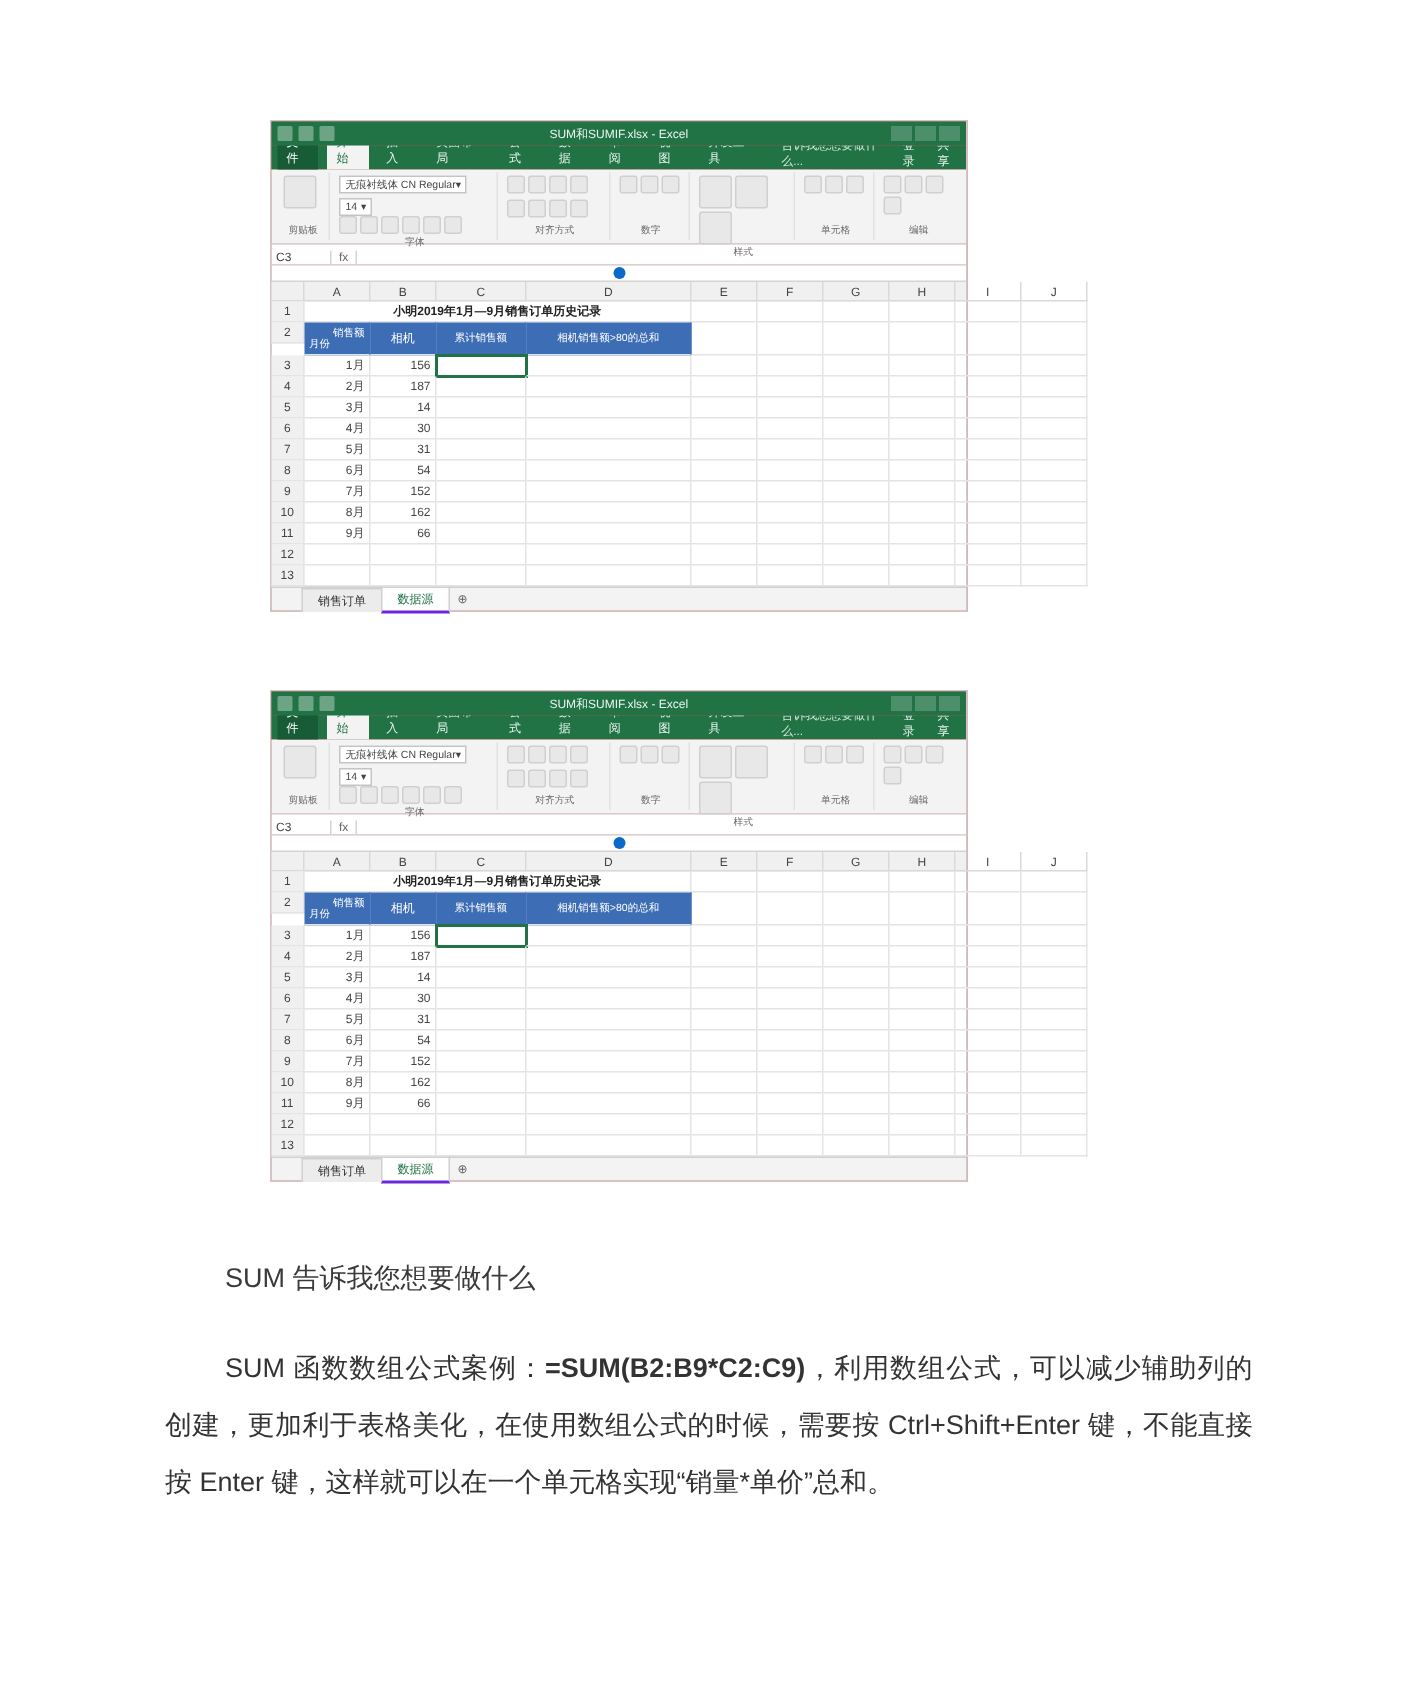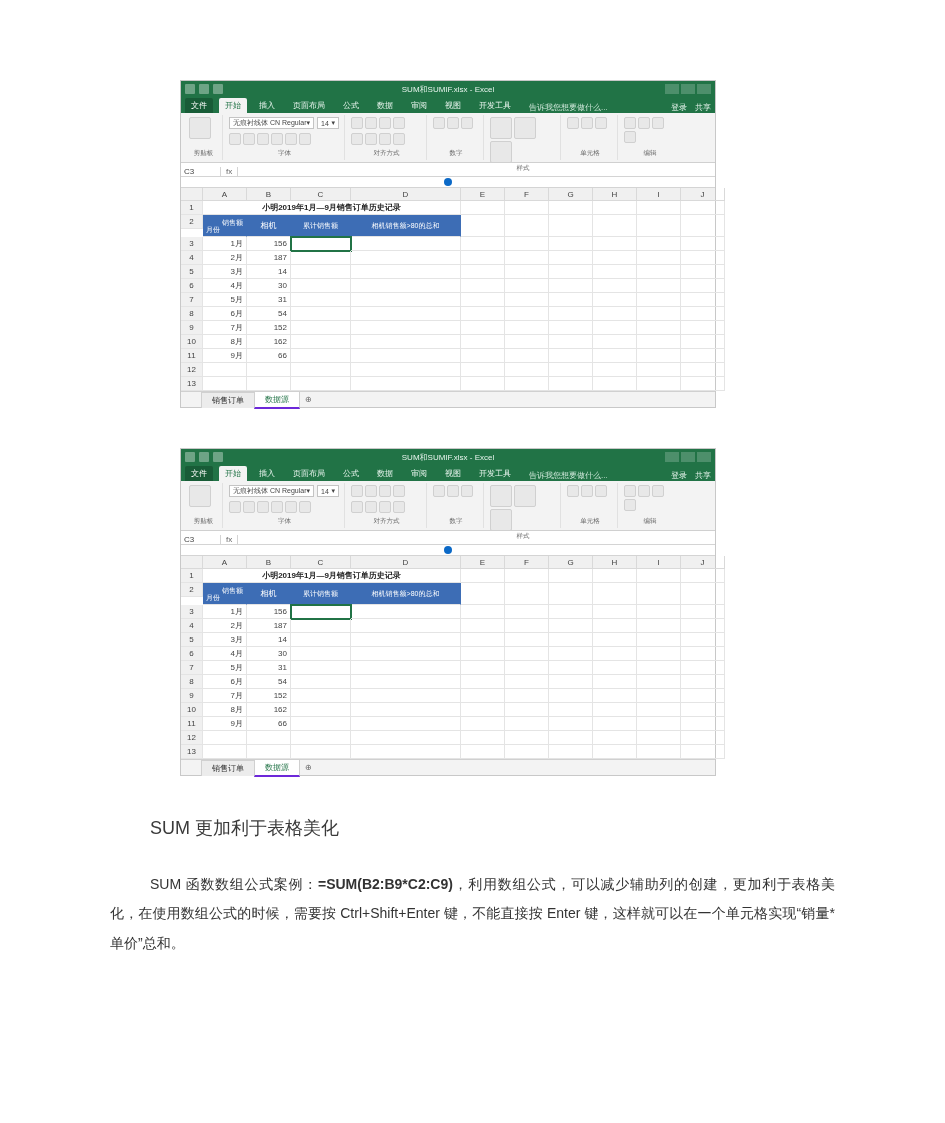--- a/index.html
+++ b/index.html
@@ -14,32 +14,32 @@
   }
 
   
   .para-section { margin-top: 40px; }
   .para-title {
     font-size: 18px;
     color: #3a3a3a;
     margin: 0 0 30px 40px;
   }
   .para-body {
-    font-size: 14px;
+    font-size: 18px;
     color: #333;
     line-height: 2.1;
     text-align: justify;
     text-indent: 40px;
   }
   .para-body strong { font-weight: 700; }
 
   
   .excel-shot {
-    width: 536px;
-    margin: 0 0 40px 70px;
+    width: 465px;
+    margin: 0 0 52px 70px;
     border: 1px solid #c8c8c8;
     background: #ef4444;
     font-size: 8px;
     color: #444;
     user-select: none;
   }
 
   
   .xls-titlebar {
     background: #217346;
@@ -847,19 +847,19 @@
     </div>
 
     <div class="xls-sheettabs">
       <span class="sheet-tab">销售订单</span>
       <span class="sheet-tab active">数据源</span>
       <span class="sheet-add">⊕</span>
     </div>
   </div>
 
   <div class="para-section">
-    <p class="para-title">SUM 更加利于表格美化</p>
+    <p class="para-title">SUM 告诉我您想要做什么</p>
     <p class="para-body">
       <span>SUM 函数数组公式案例：</span><strong>=SUM(B2:B9*C2:C9)</strong><span>，利用数组公式，可以减少辅助列的创建，更加利于表格美化，在使用数组公式的时候，需要按 Ctrl+Shift+Enter 键，不能直接按 Enter 键，这样就可以在一个单元格实现“销量*单价”总和。</span>
     </p>
   </div>
 
 </div>
 
 </body></html>

